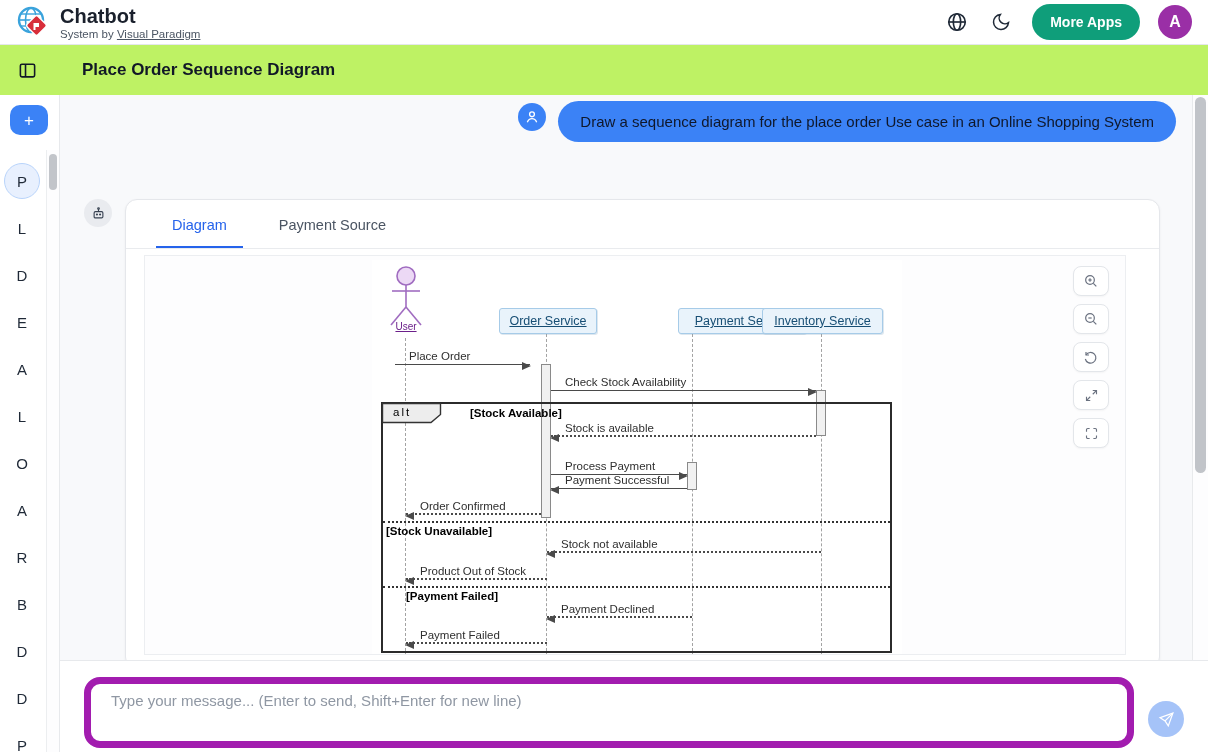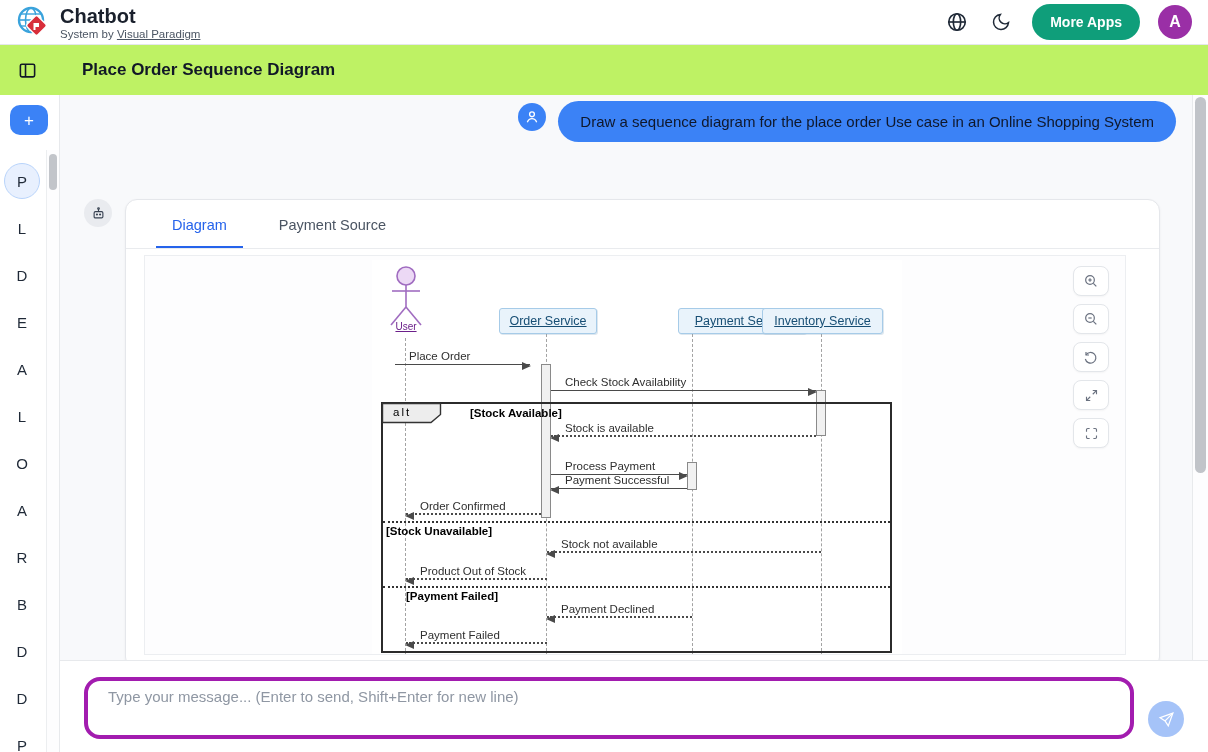--- a/index.html
+++ b/index.html
@@ -70,21 +70,21 @@
   .arr.right { right:-1px; border-left:9px solid #4a4a4a; }
   .arr.left { left:-1px; border-right:9px solid #4a4a4a; }
   .alt-frame { position:absolute; left:9px; top:142px; width:511px; height:251px; border:2px solid #2b2b2b; }
   .alt-tab { position:absolute; left:-1px; top:-1px; }
   .alt-tab-text { position:absolute; left:10px; top:2px; font-weight:400; font-size:11.5px; letter-spacing:2px; color:#000; }
   .guard { position:absolute; font-weight:700; font-size:11.5px; color:#000; white-space:nowrap; }
   .divider { position:absolute; left:0; right:0; border-top:2px dotted #333; }
 
   
   .composer { position:relative; height:92px; background:#fff; border-top:1px solid #e7e9ec; padding:16px 74px 14px 24px; z-index:5; }
-  .composer input { width:100%; height:62px; border:4px solid #a21caf; border-radius:16px; padding:0 20px 24px 20px; font-size:15px; font-family:"Liberation Sans", sans-serif; color:#111827; outline:none; }
+  .composer input { width:100%; height:71px; border:7px solid #a21caf; border-radius:16px; padding:0 20px 24px 20px; font-size:15px; font-family:"Liberation Sans", sans-serif; color:#111827; outline:none; }
   .composer input::placeholder { color:#8f97a3; }
   .send-btn { position:absolute; right:24px; bottom:15px; width:36px; height:36px; border-radius:50%; background:#a5c3f8; border:none; display:flex; align-items:center; justify-content:center; cursor:pointer; }
 </style>
 </head>
 <body>
 
 <div class="top-header">
   <svg class="logo" viewBox="0 0 34 34">
     <circle cx="15" cy="15" r="12" fill="#fff" stroke="#3aa3dc" stroke-width="2.4"></circle>
     <ellipse cx="15" cy="15" rx="5.5" ry="12" fill="none" stroke="#3aa3dc" stroke-width="1.6"></ellipse>

